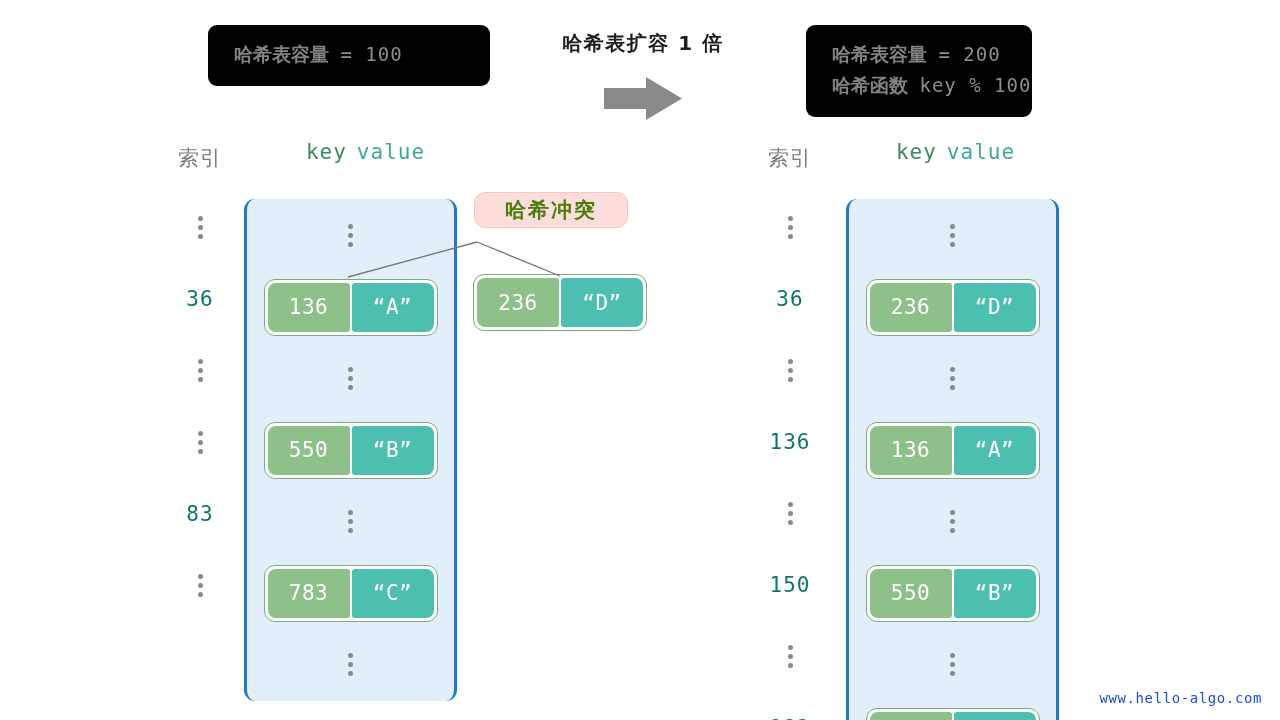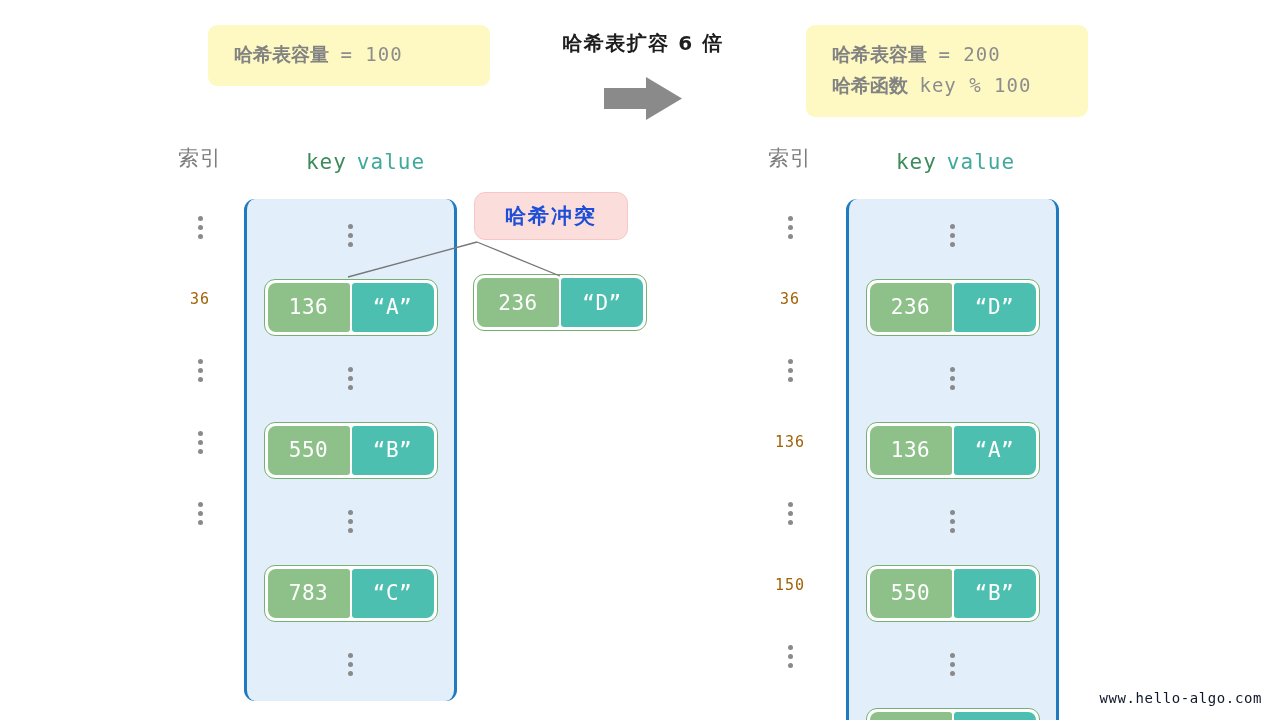--- a/index.html
+++ b/index.html
@@ -9,40 +9,40 @@
     height: 720px;
     background: #ffffff;
     font-family: "Liberation Sans", sans-serif;
     overflow: hidden;
     position: relative;
   }
 
   
   .info-box {
     position: absolute;
-    background: #fef9c3;
+    background: #000000;
     border-radius: 9px;
     padding: 14px 26px 16px 26px;
     font-family: "DejaVu Sans Mono", monospace;
     font-size: 19px;
     line-height: 1.62;
     color: #808080;
     white-space: nowrap;
   }
   .info-box .cn {
     font-family: "DejaVu Sans", sans-serif;
     font-weight: bold;
     color: #828282;
     letter-spacing: 0px;
   }
   .info-box .mono { color: #8d8d8d; letter-spacing: 1px; }
   .info-line { display: block; }
 
   #info-left  { left: 208px; top: 25px; width: 282px; }
-  #info-right { left: 806px; top: 25px; width: 282px; }
+  #info-right { left: 806px; top: 25px; width: 226px; }
 
   
   #transform-caption {
     position: absolute;
     left: 528px; top: 30px;
     width: 230px;
     text-align: center;
     font-family: "DejaVu Sans", sans-serif;
     font-weight: bold;
     font-size: 20px;
@@ -69,21 +69,21 @@
     left: 0; top: 4px;
     width: 100px;
     text-align: center;
     font-family: "DejaVu Sans", sans-serif;
     font-size: 21px;
     color: #7d7d7d;
     letter-spacing: 1px;
   }
   .head-kv {
     position: absolute;
-    left: 108px; top: 10px;
+    left: 108px; top: 0;
     width: 215px;
     text-align: center;
     font-family: "DejaVu Sans Mono", monospace;
     font-size: 21px;
     letter-spacing: 1px;
   }
   .head-key   { color: #3d8b5a; }
   .head-value { color: #3fa99b; }
   .head-gap   { display: inline-block; width: 10px; }
 
@@ -92,22 +92,22 @@
     position: absolute;
     left: 0; top: 52px;
     width: 100px;
   }
   .index-cell {
     height: 71.5px;
     display: flex;
     align-items: center;
     justify-content: center;
     font-family: "DejaVu Sans Mono", monospace;
-    font-size: 15px;
-    color: #a16207;
+    font-size: 21px;
+    color: #0f766e;
     letter-spacing: 1px;
   }
 
   
   .bucket-panel {
     position: absolute;
     left: 94px;
     top: 59px;
     width: 213px;
     background: #e2effb;
@@ -167,31 +167,31 @@
     width: 50%;
     background: #4dbfb0;
     border-radius: 3px 8px 8px 3px;
     margin-left: 2px;
   }
 
   
   #collision-badge {
     position: absolute;
     left: 474px; top: 192px;
-    width: 154px; height: 48px;
+    width: 154px; height: 36px;
     background: #fbdedc;
     border: 1.5px solid #f6c7c4;
     border-radius: 11px;
     display: flex;
     align-items: center;
     justify-content: center;
     font-family: "DejaVu Sans", sans-serif;
     font-weight: bold;
     font-size: 21px;
-    color: #1d4ed8;
+    color: #4d7c0f;
     letter-spacing: 2px;
   }
 
   #collision-entry {
     position: absolute;
     left: 473px; top: 274px;
   }
 
   #callout-lines {
     position: absolute;
@@ -199,35 +199,35 @@
     width: 1280px; height: 720px;
     pointer-events: none;
   }
 
   
   #watermark {
     position: absolute;
     right: 18px; bottom: 14px;
     font-family: "DejaVu Sans Mono", monospace;
     font-size: 14px;
-    color: #0f172a;
+    color: #1d4ed8;
     letter-spacing: 0.6px;
   }
 </style>
 </head>
 <body>
 
 <div class="info-box" id="info-left">
   <span class="info-line">
     <span class="cn">哈希表容量</span>
     <span class="mono">= 100</span>
   </span>
 </div>
 
-<div id="transform-caption">哈希表扩容 6 倍</div>
+<div id="transform-caption">哈希表扩容 1 倍</div>
 <svg id="arrow-icon" viewBox="0 0 78 45">
   <polygon points="0,12 42,12 42,1 78,22.5 42,44 42,33 0,33" fill="#8a8a8a"></polygon>
 </svg>
 
 <div class="info-box" id="info-right">
   <span class="info-line">
     <span class="cn">哈希表容量</span>
     <span class="mono">= 200</span>
   </span>
   <span class="info-line">
@@ -259,20 +259,21 @@
           <i></i>
         </span>
       </div>
       <div class="index-cell">
         <span class="dots-icon">
           <i></i>
           <i></i>
           <i></i>
         </span>
       </div>
+      <div class="index-cell">83</div>
       <div class="index-cell">
         <span class="dots-icon">
           <i></i>
           <i></i>
           <i></i>
         </span>
       </div>
     </div>
   <div class="bucket-panel" id="bucket-panel-left">
       <div class="bucket-cell">

